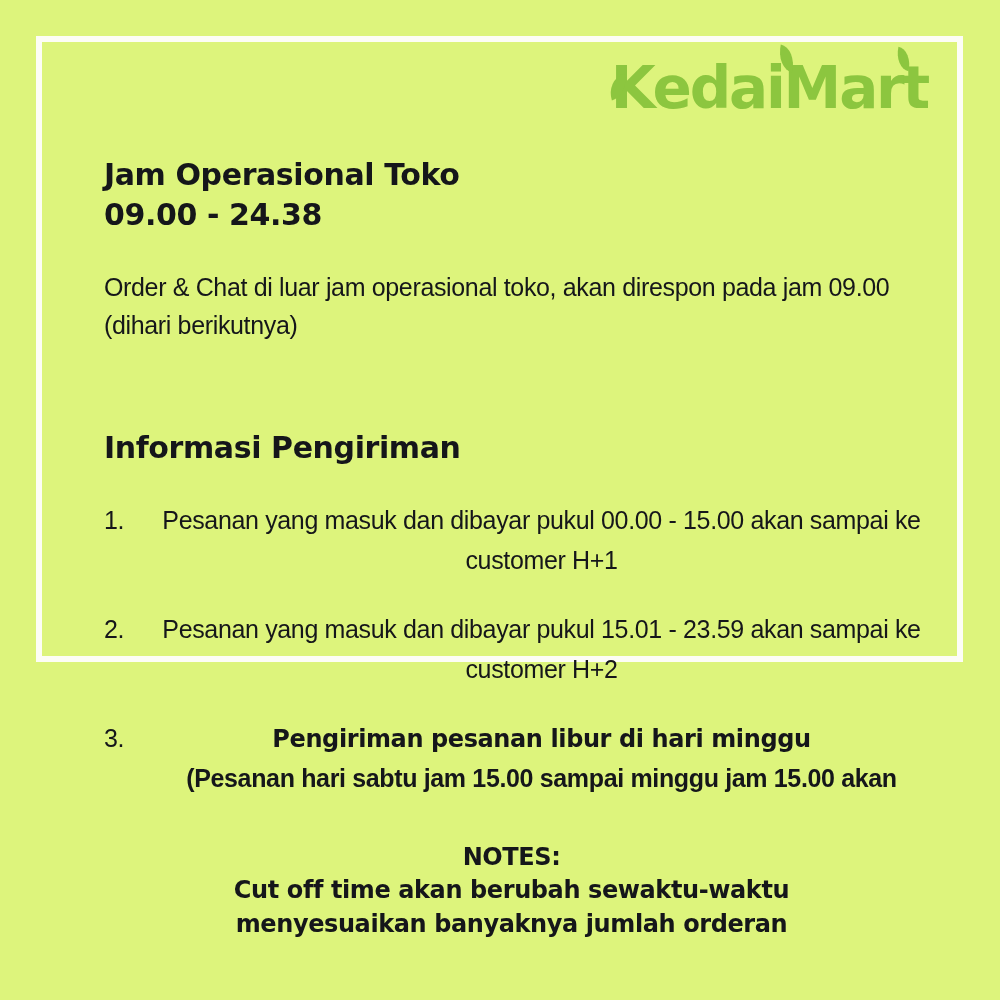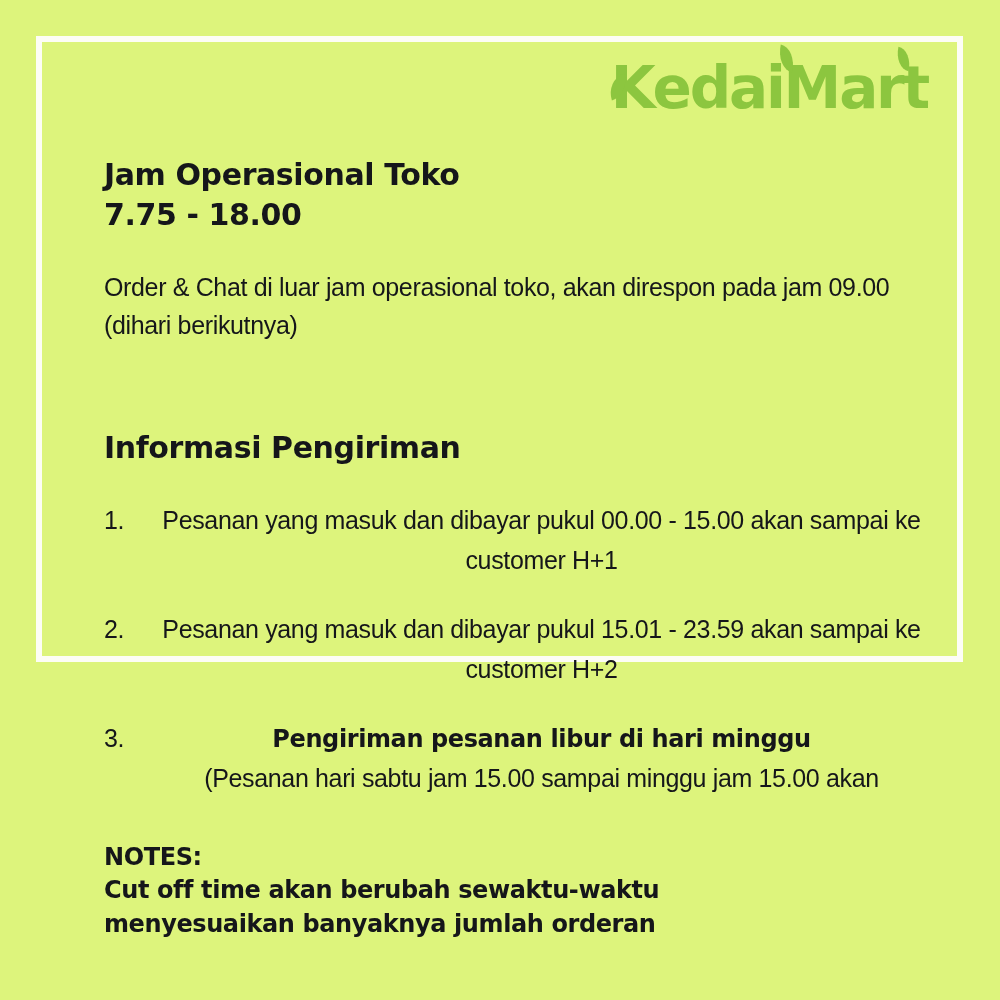--- a/index.html
+++ b/index.html
@@ -132,29 +132,31 @@
     text-align: center;
   }
   .item-body .strong-line {
     font-family: "DejaVu Sans", sans-serif;
     font-weight: bold;
     font-size: 24px;
     letter-spacing: -0.4px;
   }
   .item-body .sub-line {
     display: block;
+    font-weight: bold;
   }
   .item-body .sub-line-indent {
     display: block;
     padding-left: 5px;
   }
 
   
   .notes {
     margin-top: 42px;
+    text-align: center;
     font-family: "DejaVu Sans", sans-serif;
     font-weight: bold;
     font-size: 24px;
     line-height: 1.4;
     letter-spacing: -0.4px;
     padding-right: 30px;
   }
   .notes-heading { margin: 0; }
   .notes-line { margin: 0; }
 </style>
@@ -168,21 +170,21 @@
   <div class="brand">
     <div class="brand-wordmark">KedaiMart</div>
     <span class="brand-leaf leaf-k"></span>
     <span class="brand-leaf leaf-i"></span>
     <span class="brand-leaf leaf-t"></span>
   </div>
 
   <div class="content">
 
     <h1 class="hours-title">Jam Operasional Toko</h1>
-    <h2 class="hours-time">7.75 - 18.00</h2>
+    <h2 class="hours-time">09.00 - 24.38</h2>
 
     <p class="note-paragraph">Order &amp; Chat di luar jam operasional toko, akan direspon pada jam 09.00 (dihari berikutnya)</p>
 
     <h2 class="shipping-title">Informasi Pengiriman</h2>
 
     <ul class="shipping-list">
 
       <li class="shipping-item">
         <span class="item-marker">1.</span>
         <span class="item-body">Pesanan yang masuk dan dibayar pukul 00.00 - 15.00 akan sampai ke customer H+1</span>

